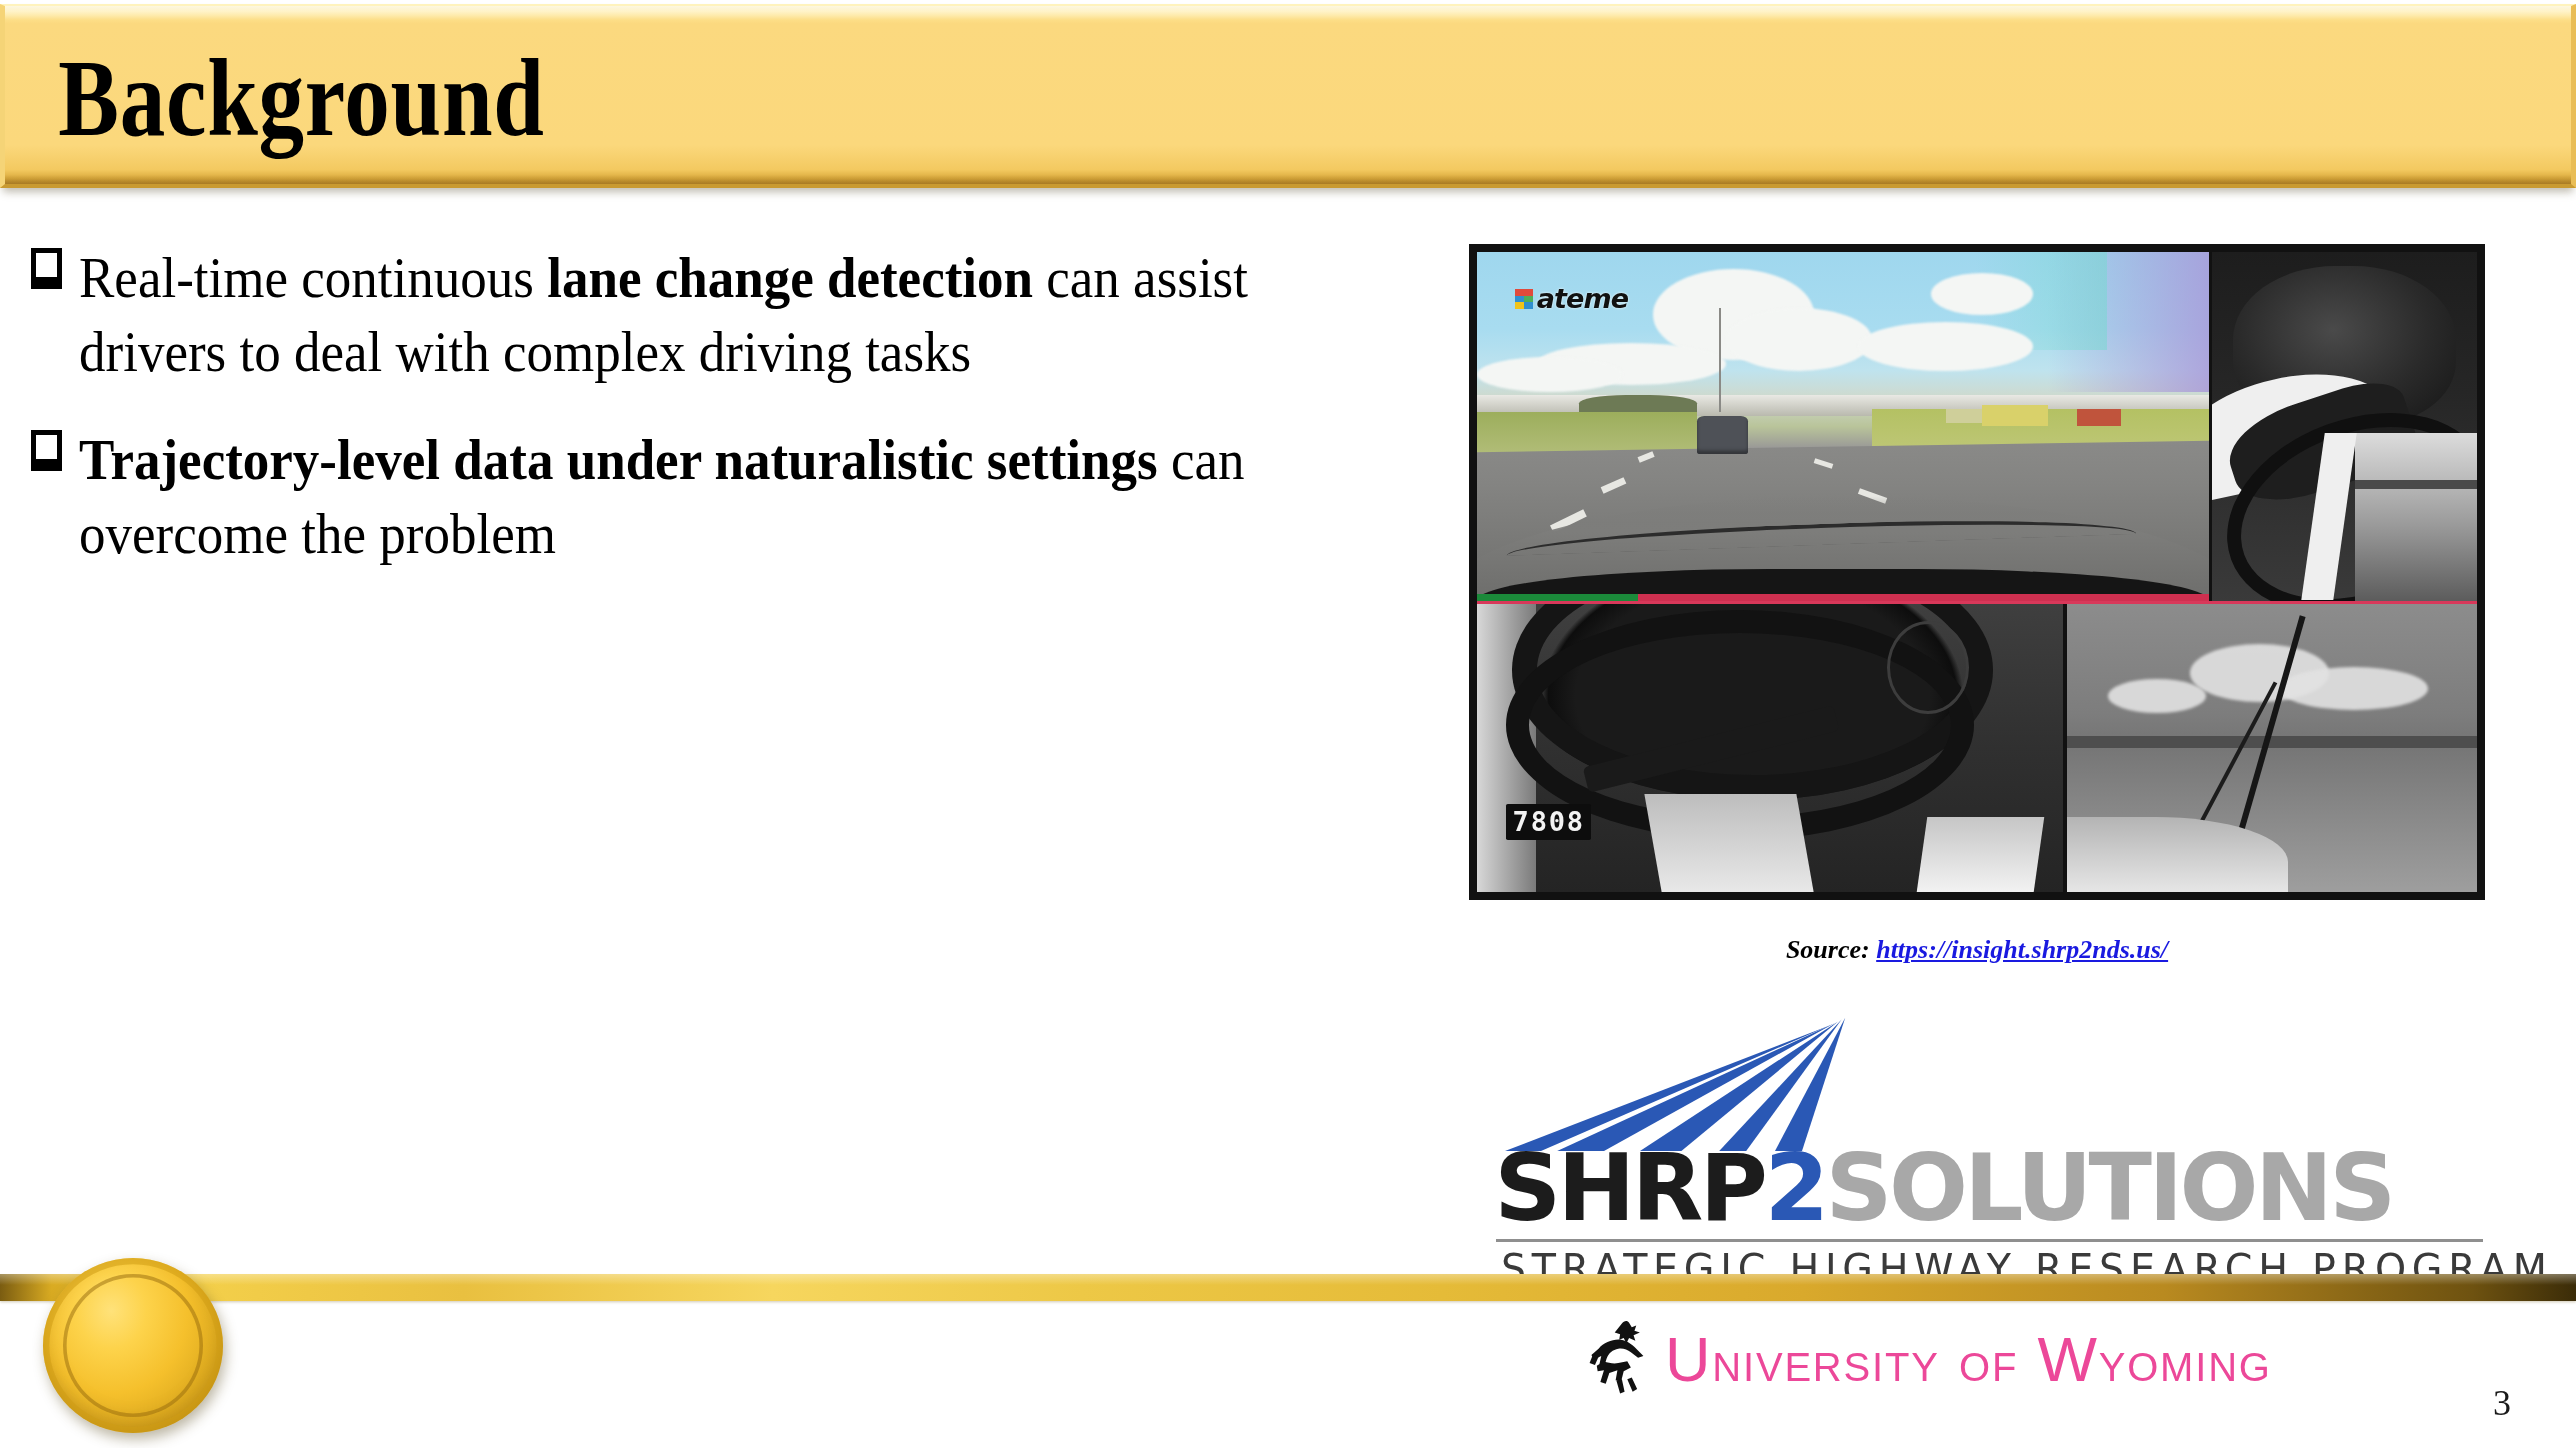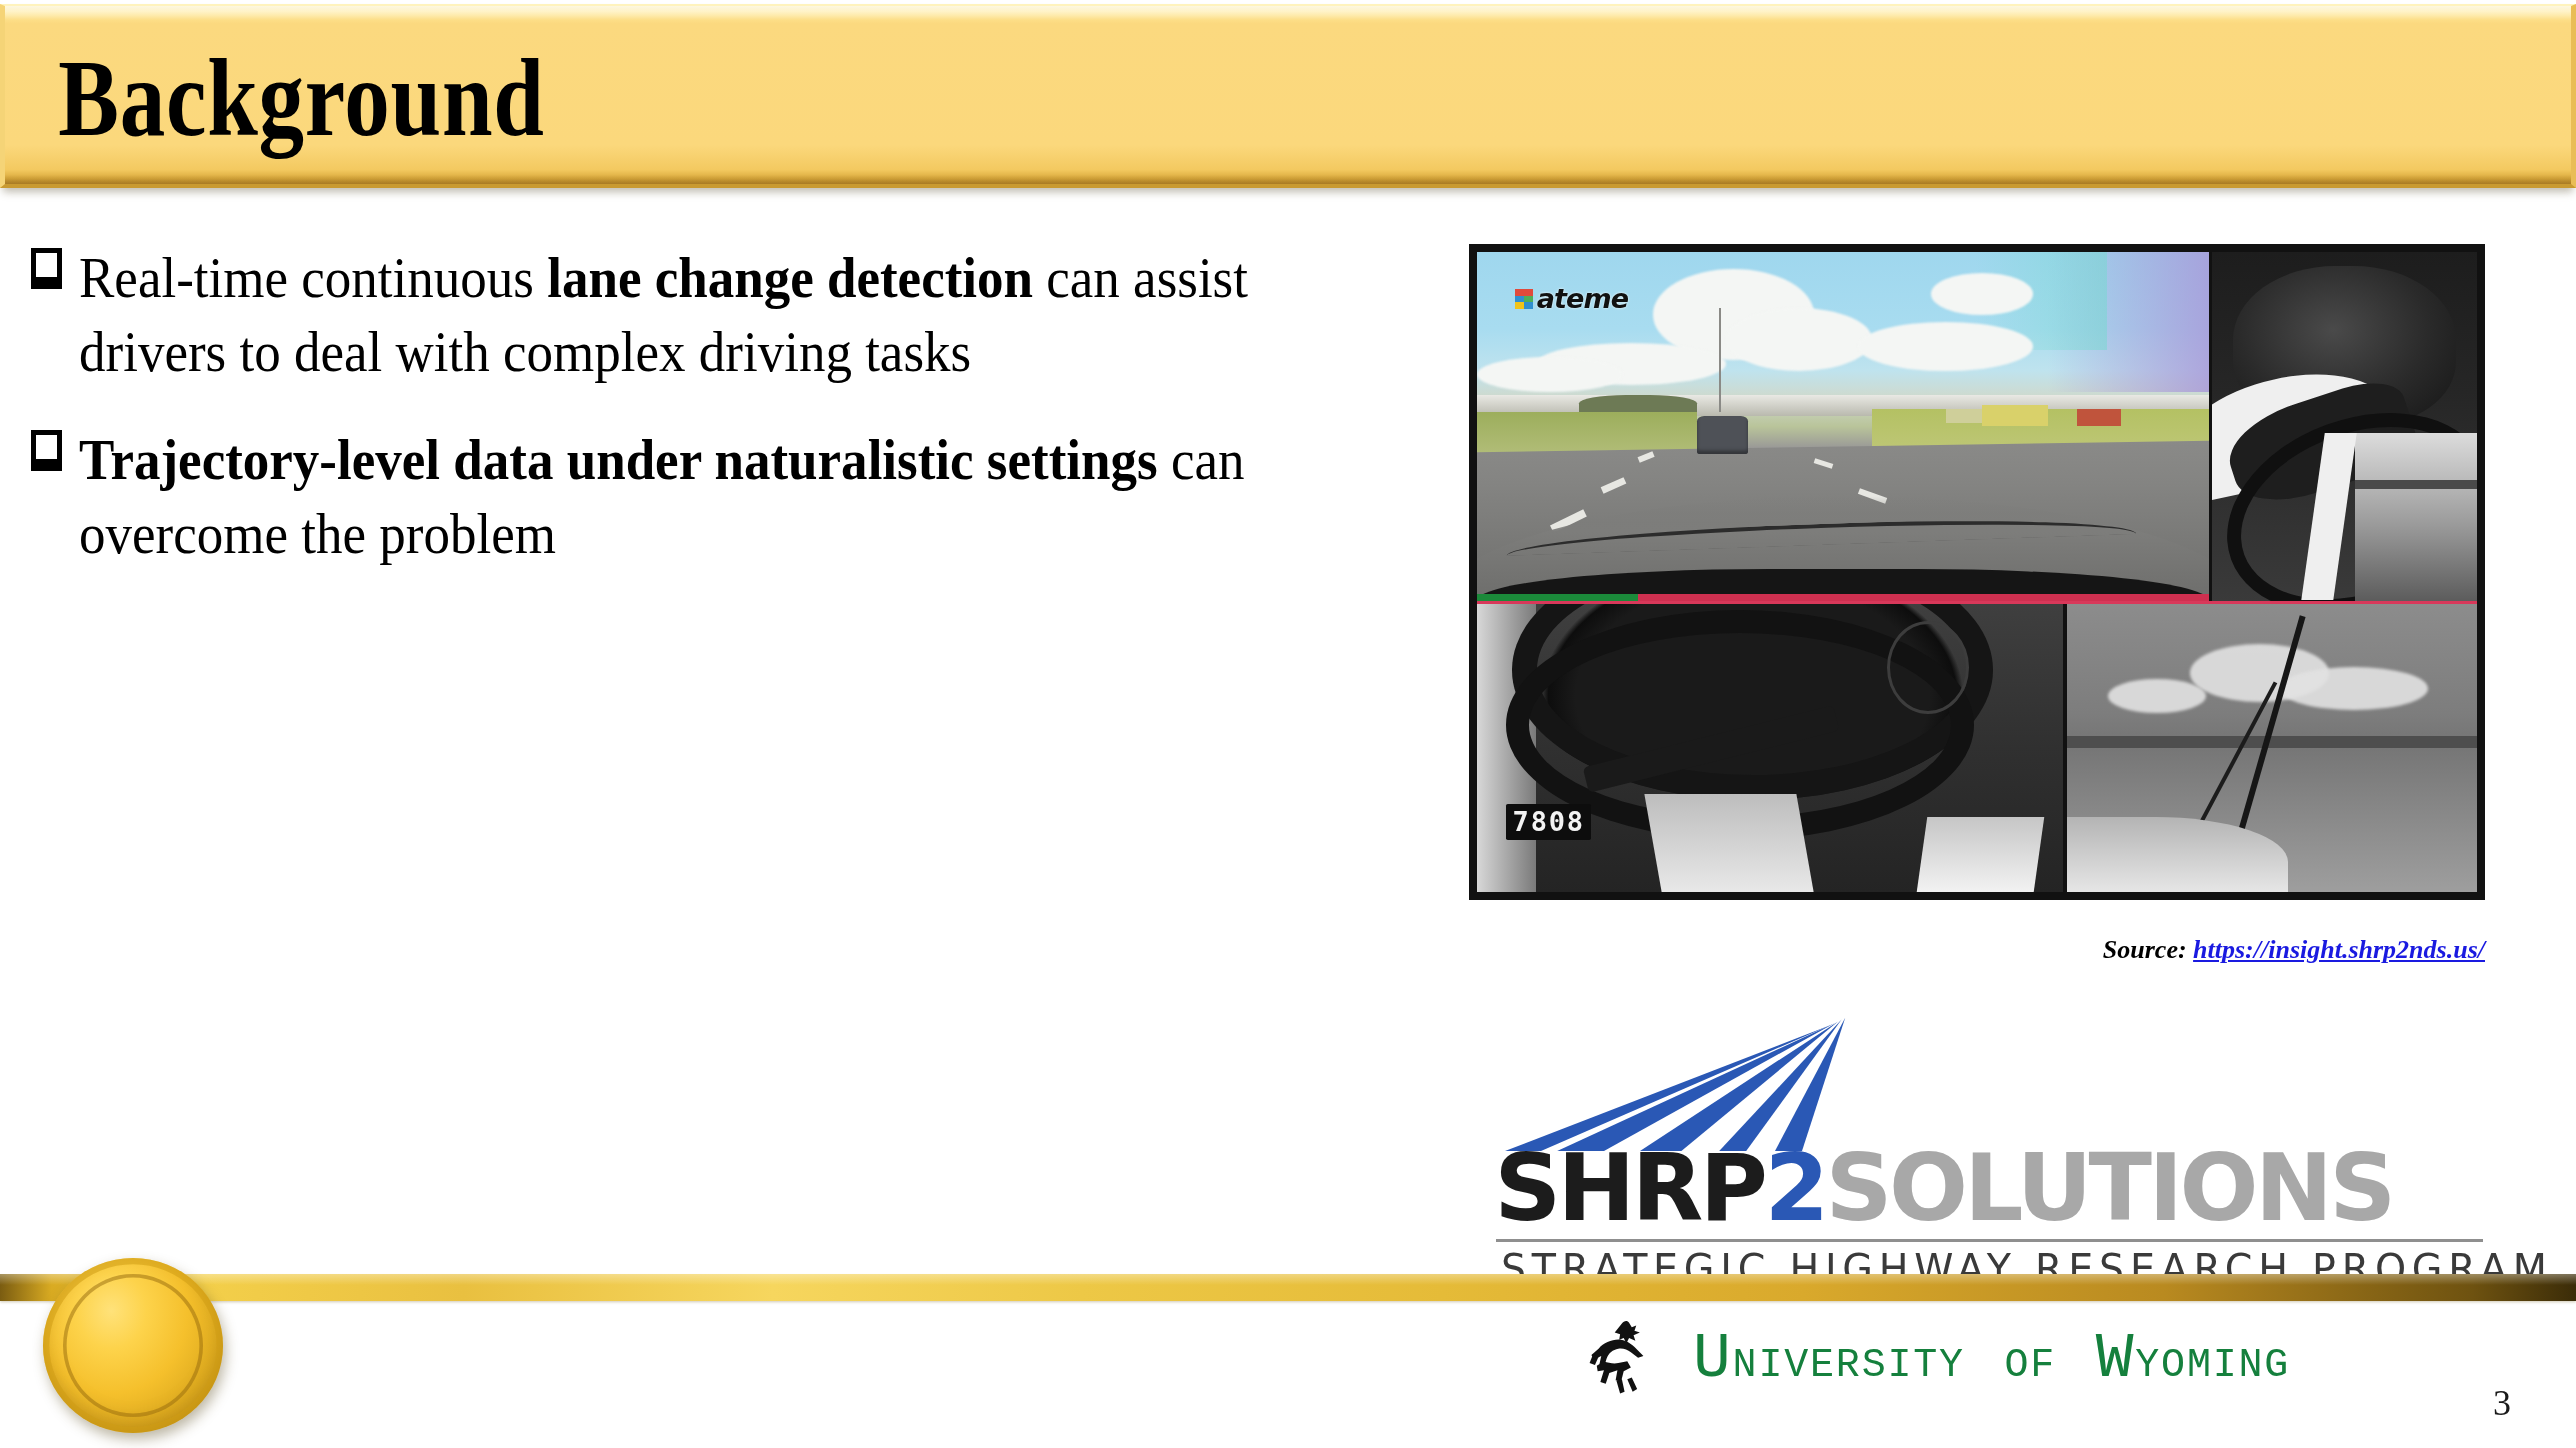--- a/index.html
+++ b/index.html
@@ -484,21 +484,21 @@
     background: linear-gradient(to top, #e6e6e6, #b4b4b4);
     border-radius: 0 60% 0 0;
   }
 
   
   .source-line {
     position: absolute;
     left: 1469px;
     top: 935px;
     width: 1016px;
-    text-align: right;
+    text-align: center;
     font-family: "Liberation Serif", "DejaVu Serif", serif;
     font-style: italic;
     font-weight: bold;
     font-size: 26px;
     color: #000;
   }
   .source-link {
     color: #1a1ae0;
     text-decoration: underline;
     font-style: italic;
@@ -625,27 +625,26 @@
     align-items: center;
     z-index: 11;
   }
   .uw-horse {
     width: 70px;
     height: 83px;
     margin-right: 9px;
     flex: 0 0 auto;
   }
   .uw-name {
-    font-family: Liberation Mono, monospace;
+    font-family: Liberation Sans, sans-serif;
     font-size: 63px;
-    color: #15803d;
+    color: #ec4899;
     letter-spacing: 1.8px;
     white-space: nowrap;
     line-height: 1;
-    margin-left: 28px;
   }
   .uw-name .small {
     font-size: 40px;
     letter-spacing: 1.8px;
   }
   .uw-name .cap {
     font-size: 63px;
   }
 
   .slide-number {

